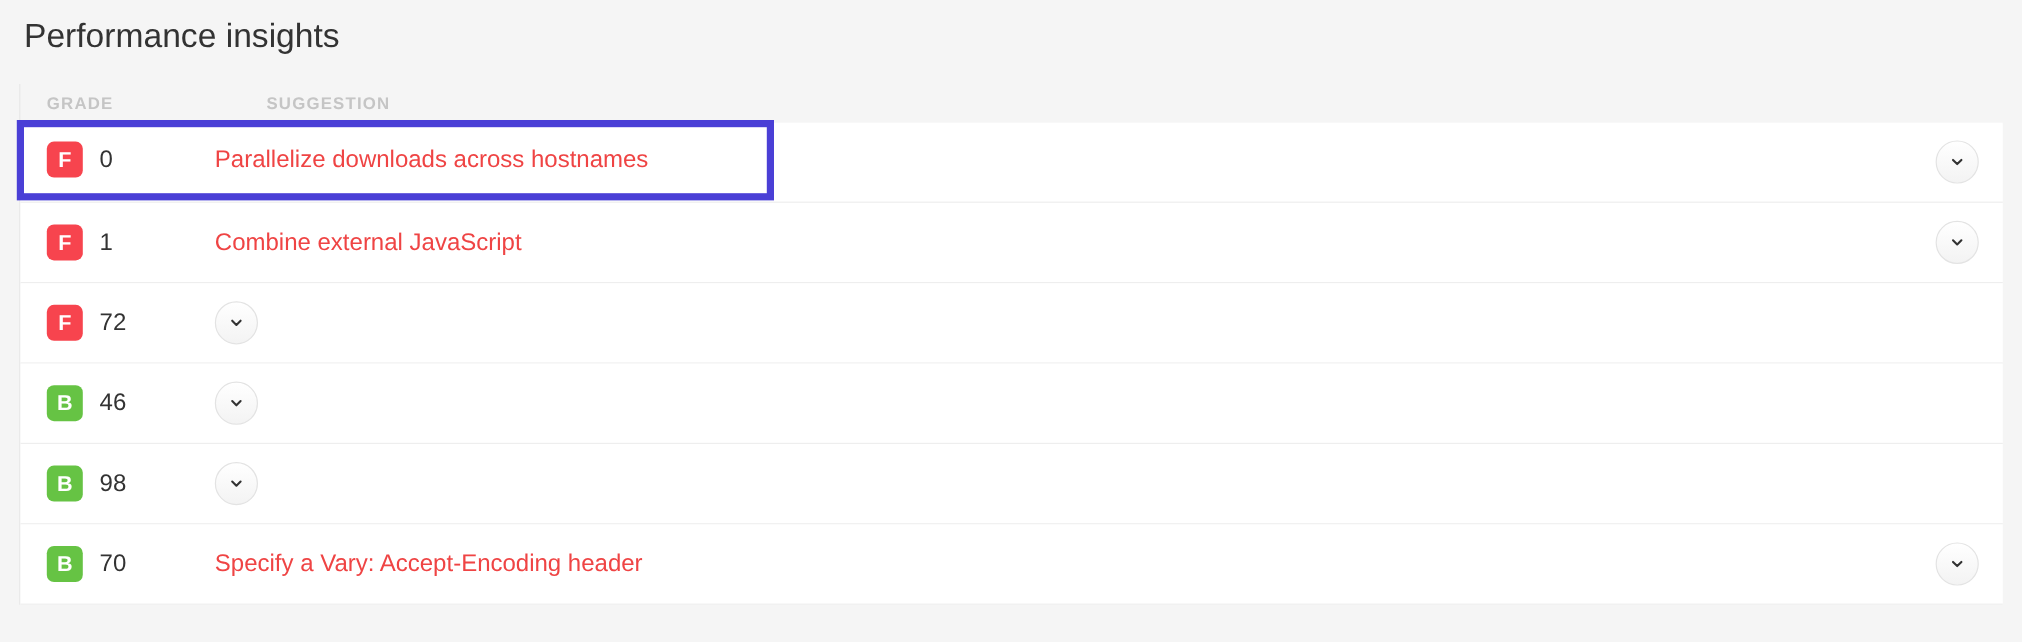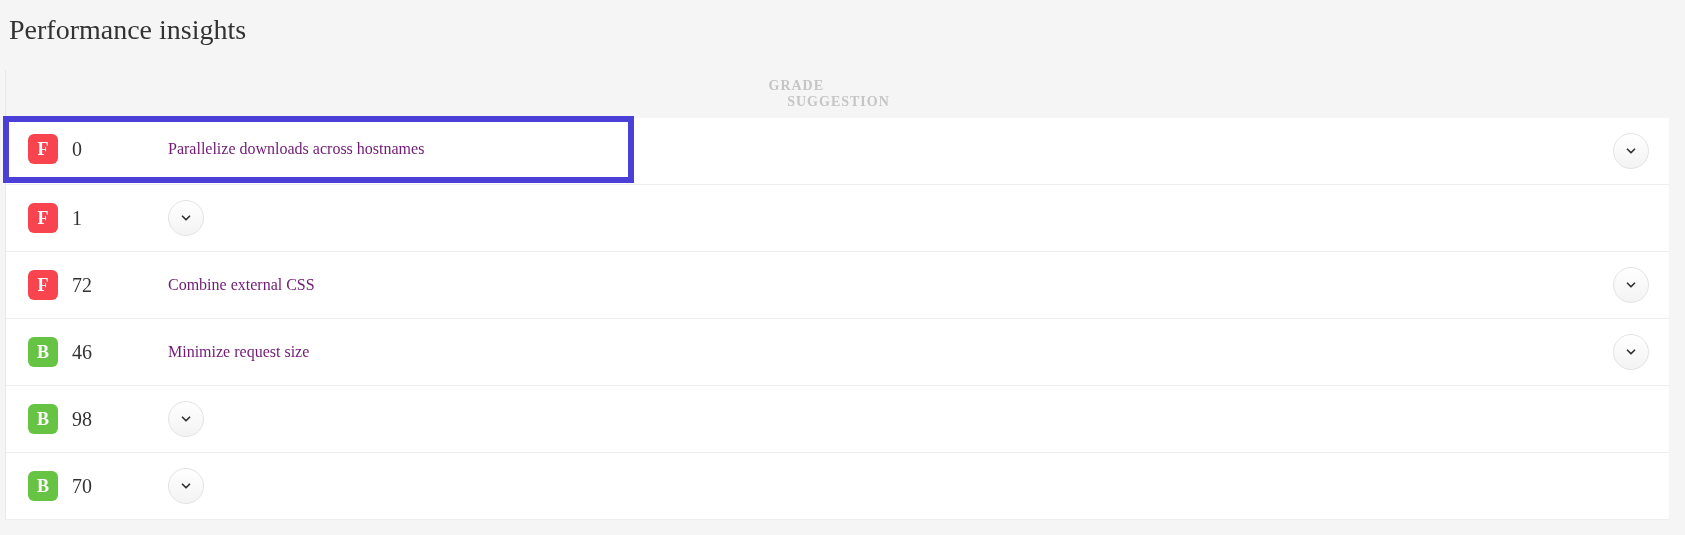--- a/index.html
+++ b/index.html
@@ -8,52 +8,51 @@
       box-sizing: border-box;
     }
     body {
       font-family: -apple-system, BlinkMacSystemFont, "Segoe UI", Helvetica, Arial, sans-serif;
       background: #f5f5f5;
       width: 1685px;
       height: 535px;
       overflow: hidden;
     }
     .container {
-      padding: 14px 16px 0 5px;
-      font-family: Liberation Serif, serif;
+      padding: 14px 16px 0 16px;
     }
     .page-title {
       font-size: 28px;
       font-weight: 400;
       color: #333;
       margin-bottom: 24px;
       padding-left: 4px;
     }
     .insights-panel {
       border-left: 1px solid #e8e8e8;
     }
     .header-row {
       display: flex;
       align-items: center;
       padding: 8px 20px 8px 22px;
       border-bottom: 1px solid #e8e8e8;
-      flex-direction: column;
     }
     .header-grade {
       width: 140px;
       font-size: 14px;
       font-weight: 700;
       color: #c5c5c5;
       letter-spacing: 1px;
     }
     .header-suggestion {
       font-size: 14px;
       font-weight: 700;
       color: #c5c5c5;
       letter-spacing: 1px;
+      margin-left: 43px;
     }
     .insight-row {
       display: flex;
       align-items: center;
       background: #fff;
       border-bottom: 1px solid #eee;
       padding: 15px 20px 15px 22px;
       position: relative;
       cursor: pointer;
     }
@@ -81,22 +80,22 @@
       flex-shrink: 0;
     }
     .grade-badge.grade-F { background: #f7444e; }
     .grade-badge.grade-B { background: #66c344; }
     .grade-score {
       font-size: 20px;
       color: #333;
     }
     .suggestion-cell {
       flex: 1;
-      font-size: 16px;
-      color: #701a75;
+      font-size: 20px;
+      color: #ef4444;
     }
     .expand-btn {
       width: 36px;
       height: 36px;
       border: 1px solid #e3e3e3;
       border-radius: 50%;
       background: linear-gradient(#ffffff, #f3f3f3);
       display: inline-flex;
       align-items: center;
       justify-content: center;
@@ -142,46 +141,45 @@
             <polyline points="6 9 12 15 18 9"></polyline>
           </svg>
       </button>
     </div>
 
     <div class="insight-row">
       <div class="grade-cell">
         <span class="grade-badge grade-F">F</span>
         <span class="grade-score">1</span>
       </div>
+      <div class="suggestion-cell">Combine external JavaScript</div>
       <button class="expand-btn">
         <svg viewBox="0 0 24 24" fill="none" stroke="#333" stroke-width="3" stroke-linecap="round" stroke-linejoin="round">
             <polyline points="6 9 12 15 18 9"></polyline>
           </svg>
       </button>
     </div>
 
     <div class="insight-row">
       <div class="grade-cell">
         <span class="grade-badge grade-F">F</span>
         <span class="grade-score">72</span>
       </div>
-      <div class="suggestion-cell">Combine external CSS</div>
       <button class="expand-btn">
         <svg viewBox="0 0 24 24" fill="none" stroke="#333" stroke-width="3" stroke-linecap="round" stroke-linejoin="round">
             <polyline points="6 9 12 15 18 9"></polyline>
           </svg>
       </button>
     </div>
 
     <div class="insight-row">
       <div class="grade-cell">
         <span class="grade-badge grade-B">B</span>
         <span class="grade-score">46</span>
       </div>
-      <div class="suggestion-cell">Minimize request size</div>
       <button class="expand-btn">
         <svg viewBox="0 0 24 24" fill="none" stroke="#333" stroke-width="3" stroke-linecap="round" stroke-linejoin="round">
             <polyline points="6 9 12 15 18 9"></polyline>
           </svg>
       </button>
     </div>
 
     <div class="insight-row">
       <div class="grade-cell">
         <span class="grade-badge grade-B">B</span>
@@ -192,20 +190,21 @@
             <polyline points="6 9 12 15 18 9"></polyline>
           </svg>
       </button>
     </div>
 
     <div class="insight-row">
       <div class="grade-cell">
         <span class="grade-badge grade-B">B</span>
         <span class="grade-score">70</span>
       </div>
+      <div class="suggestion-cell">Specify a Vary: Accept-Encoding header</div>
       <button class="expand-btn">
         <svg viewBox="0 0 24 24" fill="none" stroke="#333" stroke-width="3" stroke-linecap="round" stroke-linejoin="round">
             <polyline points="6 9 12 15 18 9"></polyline>
           </svg>
       </button>
     </div>
 
   </div>
 </div>
 

